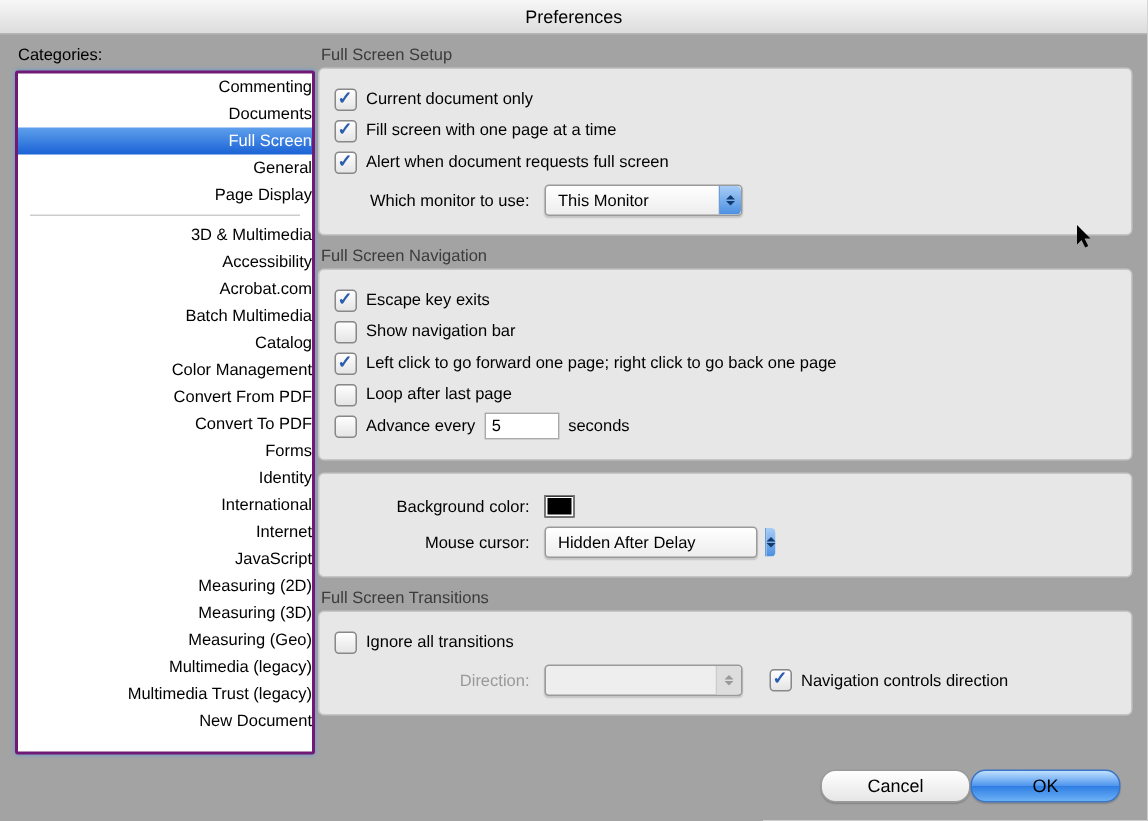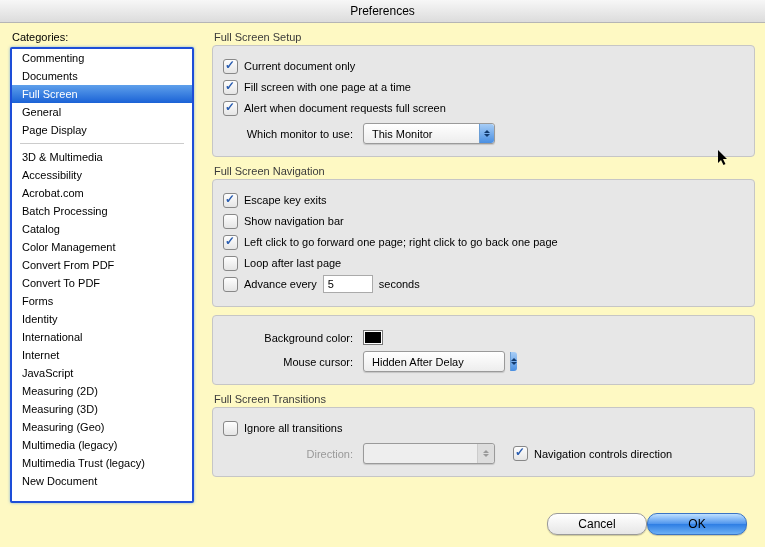--- a/index.html
+++ b/index.html
@@ -9,21 +9,21 @@
     font-size: 11px;
     color: #000;
     background: #ededed;
     width: 765px;
     height: 547px;
     overflow: hidden;
   }
   .window {
     width: 765px;
     height: 547px;
-    background: #fef9c3;
+    background: #a3a3a3;
     position: relative;
   }
   .titlebar {
     height: 22px;
     line-height: 22px;
     text-align: center;
     font-size: 12px;
     background: linear-gradient(#f7f7f7, #dcdcdc);
     border-bottom: 1px solid #b5b5b5;
   }
@@ -36,29 +36,30 @@
   .left-col {
     width: 190px;
     flex-shrink: 0;
   }
   .categories-label {
     font-size: 11px;
     margin-bottom: 4px;
     padding-left: 2px;
   }
   .listbox {
-    width: 184px;
+    width: 200px;
     height: 456px;
     background: #fff;
-    border: 2px solid #1d4ed8;
+    border: 2px solid #701a75;
     border-radius: 2px;
     box-shadow: 0 0 3px rgba(80,150,230,0.7);
     overflow-y: scroll;
     overflow-x: hidden;
     box-sizing: border-box;
+    text-align: right;
   }
   .listbox::-webkit-scrollbar {
     width: 14px;
   }
   .listbox::-webkit-scrollbar-track {
     background: #fafafa;
     border-left: 1px solid #ddd;
   }
   .listbox::-webkit-scrollbar-thumb {
     background: linear-gradient(to right, #b8d4f0, #7fb1e6);
@@ -246,21 +247,21 @@
       <div class="listbox" id="category-list">
           <div class="list-item">Commenting</div>
           <div class="list-item">Documents</div>
           <div class="list-item selected">Full Screen</div>
           <div class="list-item">General</div>
           <div class="list-item">Page Display</div>
           <hr class="list-sep">
           <div class="list-item">3D &amp; Multimedia</div>
           <div class="list-item">Accessibility</div>
           <div class="list-item">Acrobat.com</div>
-          <div class="list-item">Batch Processing</div>
+          <div class="list-item">Batch Multimedia</div>
           <div class="list-item">Catalog</div>
           <div class="list-item">Color Management</div>
           <div class="list-item">Convert From PDF</div>
           <div class="list-item">Convert To PDF</div>
           <div class="list-item">Forms</div>
           <div class="list-item">Identity</div>
           <div class="list-item">International</div>
           <div class="list-item">Internet</div>
           <div class="list-item">JavaScript</div>
           <div class="list-item">Measuring (2D)</div>

